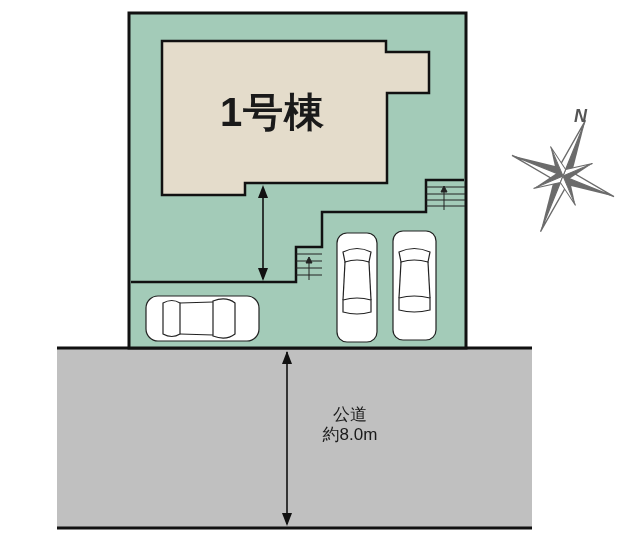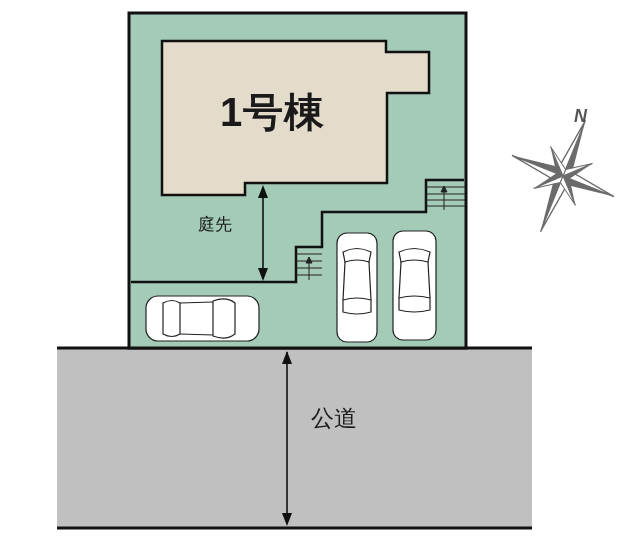--- a/index.html
+++ b/index.html
@@ -1,21 +1,21 @@
 <!DOCTYPE html>
 <html><head>
 <meta charset="utf-8">
 <style>
   html,body{margin:0;padding:0;background:#ffffff;}
   body{width:620px;height:537px;position:relative;overflow:hidden;font-family:"Liberation Sans","DejaVu Sans",sans-serif;}
   #plan{position:absolute;left:0;top:0;}
   .label{position:absolute;color:#1a1a1a;text-align:center;line-height:1.2;}
   .bld-label{left:162px;top:88px;width:221px;font-size:40px;font-weight:bold;letter-spacing:1px;}
   .yard-label{left:160px;top:215px;width:110px;font-size:17px;}
-  .road-label{left:264px;top:405px;width:140px;font-size:23px;}
+  .road-label{left:280px;top:405px;width:140px;font-size:17px;}
   .n-label{position:absolute;left:574px;top:106px;font-size:18px;font-style:italic;font-weight:bold;color:#555;}
 </style>
 </head>
 <body>
 
 <svg id="plan" width="620" height="537" viewBox="0 0 620 537">
 
   <g>
     <rect x="57" y="348" width="475" height="181" fill="#c0c0c0"></rect>
     <line x1="57" y1="348" x2="532" y2="348" stroke="#111" stroke-width="3"></line>
@@ -103,18 +103,18 @@
       <polygon points="-32,0 -5,5 0,0" fill="#6b6b6b"></polygon>
       <polygon points="-32,0 -5,-5 0,0" fill="#fff" stroke="#6b6b6b" stroke-width="1"></polygon>
       <polygon points="32,0 5,-5 0,0" fill="#6b6b6b"></polygon>
       <polygon points="32,0 5,5 0,0" fill="#fff" stroke="#6b6b6b" stroke-width="1"></polygon>
     </g>
   </g>
 </svg>
 
 <div class="label bld-label">1号棟</div>
 <div class="label yard-label">
-  <div>庭先</div>
 </div>
 <div class="label road-label">
   <div>公道</div>
+  <div>約8.0m</div>
 </div>
 <div class="n-label">N</div>
 
 </body></html>

